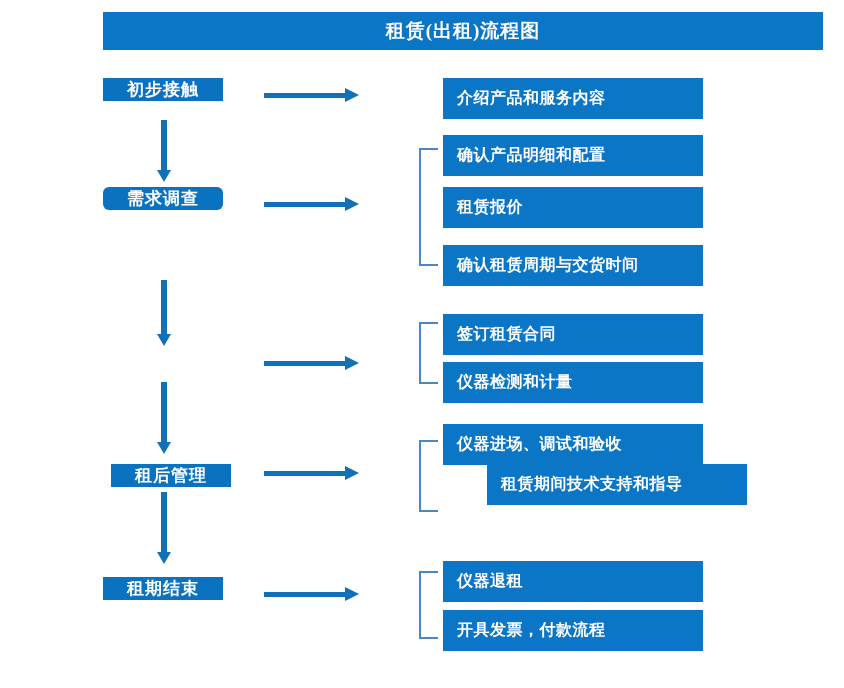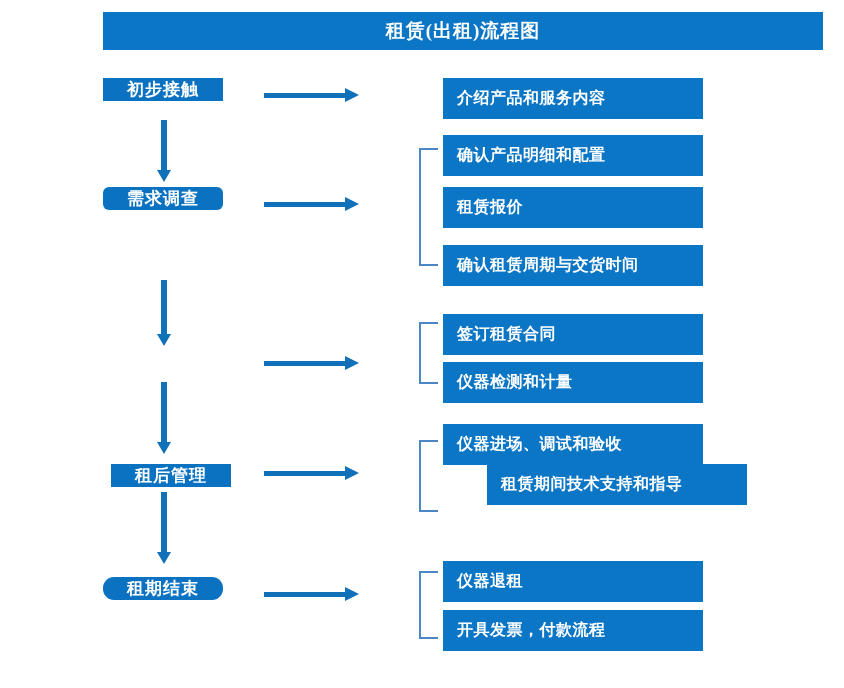--- a/index.html
+++ b/index.html
@@ -202,21 +202,21 @@
 
   <div class="detail-box" style="top:424px;">仪器进场、调试和验收</div>
 
   <div class="detail-box" style="top:464px;margin-left:44px;">租赁期间技术支持和指导</div>
 
   <div class="v-arrow" style="top:492px; height:72px;">
     <div class="shaft" style="height:60px;"></div>
     <div class="head"></div>
   </div>
 
-  <div class="stage-box" style="left:103px; top:577px;border-radius:11px;">租期结束</div>
+  <div class="stage-box" style="left:103px; top:577px;">租期结束</div>
 
   <div class="h-arrow" style="top:587px;">
     <div class="shaft"></div>
     <div class="head"></div>
   </div>
 
   <div class="bracket" style="top:571px; height:68px;"></div>
 
   <div class="detail-box" style="top:561px;">仪器退租</div>
 

